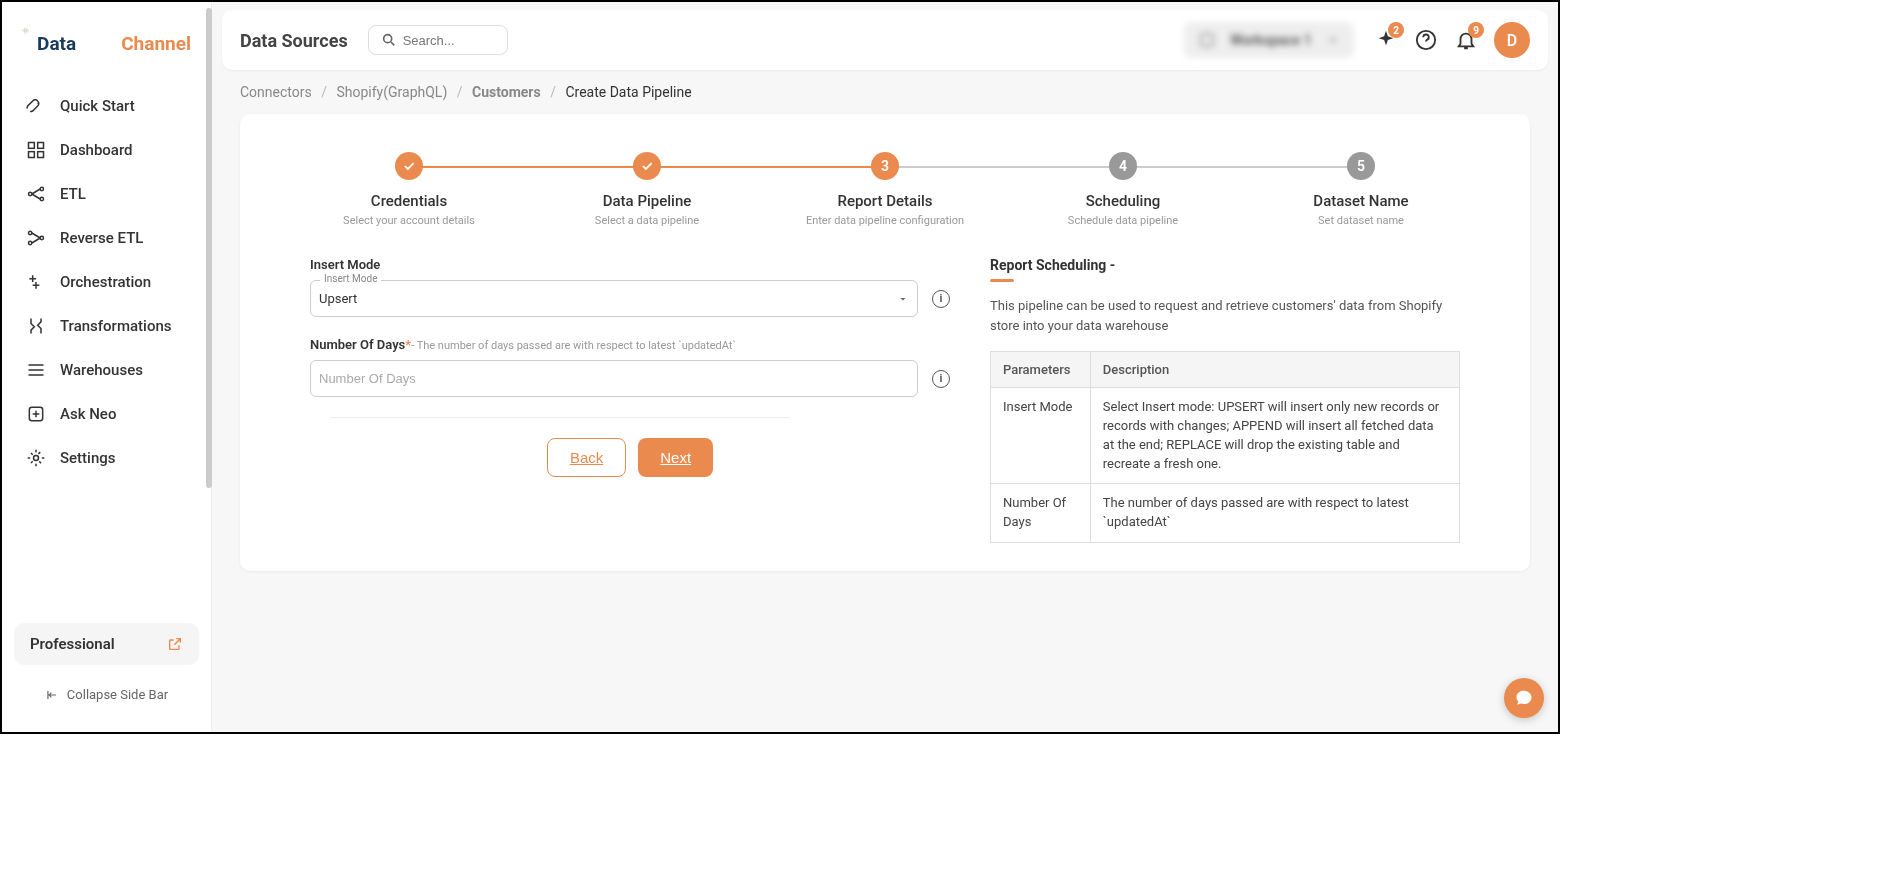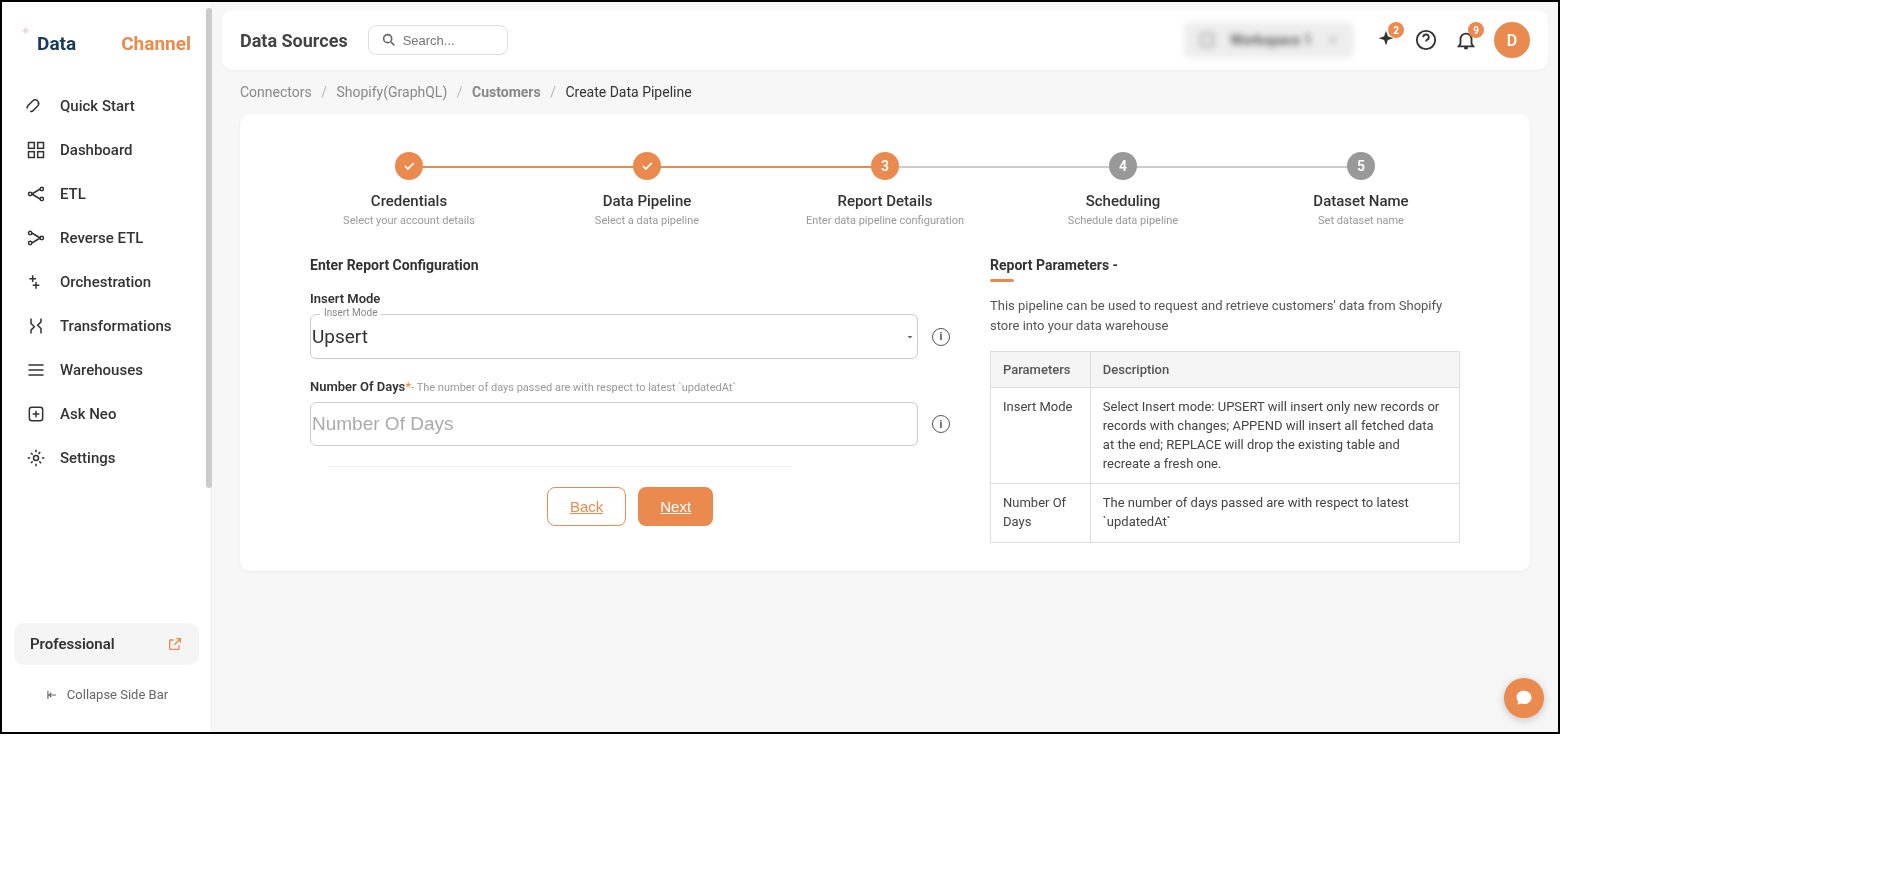--- a/index.html
+++ b/index.html
@@ -49,21 +49,21 @@
 .step-sub { font-size: 11px; color: #999; }
 .form-row { display: flex; gap: 40px; padding: 0 30px; }
 .form-left { flex: 1; min-width: 0; }
 .form-right { width: 470px; }
 .section-title { font-size: 14px; font-weight: 700; color: #333; margin-bottom: 18px; }
 .field-label { font-size: 13px; font-weight: 600; color: #333; margin-bottom: 8px; display: block; }
 .field-hint { font-size: 11px; color: #999; font-weight: 400; }
 .req { color: #ea8a4e; }
 .field-row { display: flex; align-items: center; gap: 14px; margin-bottom: 20px; }
 .field-wrap { flex: 1; position: relative; }
-.select-box, .text-input { width: 100%; border: 1px solid #ccc; border-radius: 6px; padding: 10px 1px; font-size: 19px; background: #fff; cursor: pointer; display: flex; align-items: center; justify-content: space-between; }
+.select-box, .text-input { width: 100%; border: 1px solid #ccc; border-radius: 6px; padding: 10px 8px; font-size: 13px; background: #fff; cursor: pointer; display: flex; align-items: center; justify-content: space-between; }
 .float-label { position: absolute; top: -7px; left: 10px; background: #fff; padding: 0 4px; font-size: 10px; color: #888; }
 .text-input { cursor: text; }
 .text-input::placeholder { color: #aaa; }
 .info-icon { width: 18px; height: 18px; border: 1.5px solid #555; border-radius: 50%; display: flex; align-items: center; justify-content: center; font-size: 11px; font-weight: 700; color: #555; cursor: pointer; flex-shrink: 0; }
 .divider { border: none; border-top: 1px solid #eee; margin: 20px 160px 20px 20px; }
 .btn-row { display: flex; justify-content: center; gap: 12px; }
 .btn { padding: 10px 22px; border-radius: 8px; font-size: 15px; font-weight: 500; cursor: pointer; border: none; text-decoration: underline; }
 .btn-back { background: #fff; border: 1px solid #ea8a4e; color: #ea8a4e; }
 .btn-next { background: #ea8a4e; color: #fff; }
 .desc-title { font-size: 14px; font-weight: 700; color: #333; margin-bottom: 6px; }
@@ -308,21 +308,20 @@
           <div class="step step-pending">
             <div class="step-circle">5</div>
             <div class="step-title">Dataset Name</div>
             <div class="step-sub">Set dataset name</div>
           </div>
         </div>
 
         <div class="form-row">
 
           <div class="form-left">
-            <div class="section-title">Enter Report Configuration</div>
 
             <label class="field-label">Insert Mode</label>
             <div class="field-row">
               <div class="field-wrap">
                 <span class="float-label">Insert Mode</span>
                 <div class="select-box">
                   <span>Upsert</span>
                   <span>
                       <svg width="12" height="12" viewBox="0 0 24 24" fill="#666">
                         <path d="M7 10l5 5 5-5z"></path>
@@ -345,21 +344,21 @@
 
             <hr class="divider">
 
             <div class="btn-row">
               <button class="btn btn-back">Back</button>
               <button class="btn btn-next">Next</button>
             </div>
           </div>
 
           <div class="form-right">
-            <div class="desc-title">Report Parameters -</div>
+            <div class="desc-title">Report Scheduling -</div>
             <div class="desc-underline"></div>
             <div class="desc-text">This pipeline can be used to request and retrieve customers' data from Shopify store into your data warehouse</div>
             <table class="param-table">
               <thead>
                 <tr>
                   <th>Parameters</th>
                   <th>Description</th>
                 </tr>
               </thead>
               <tbody>

